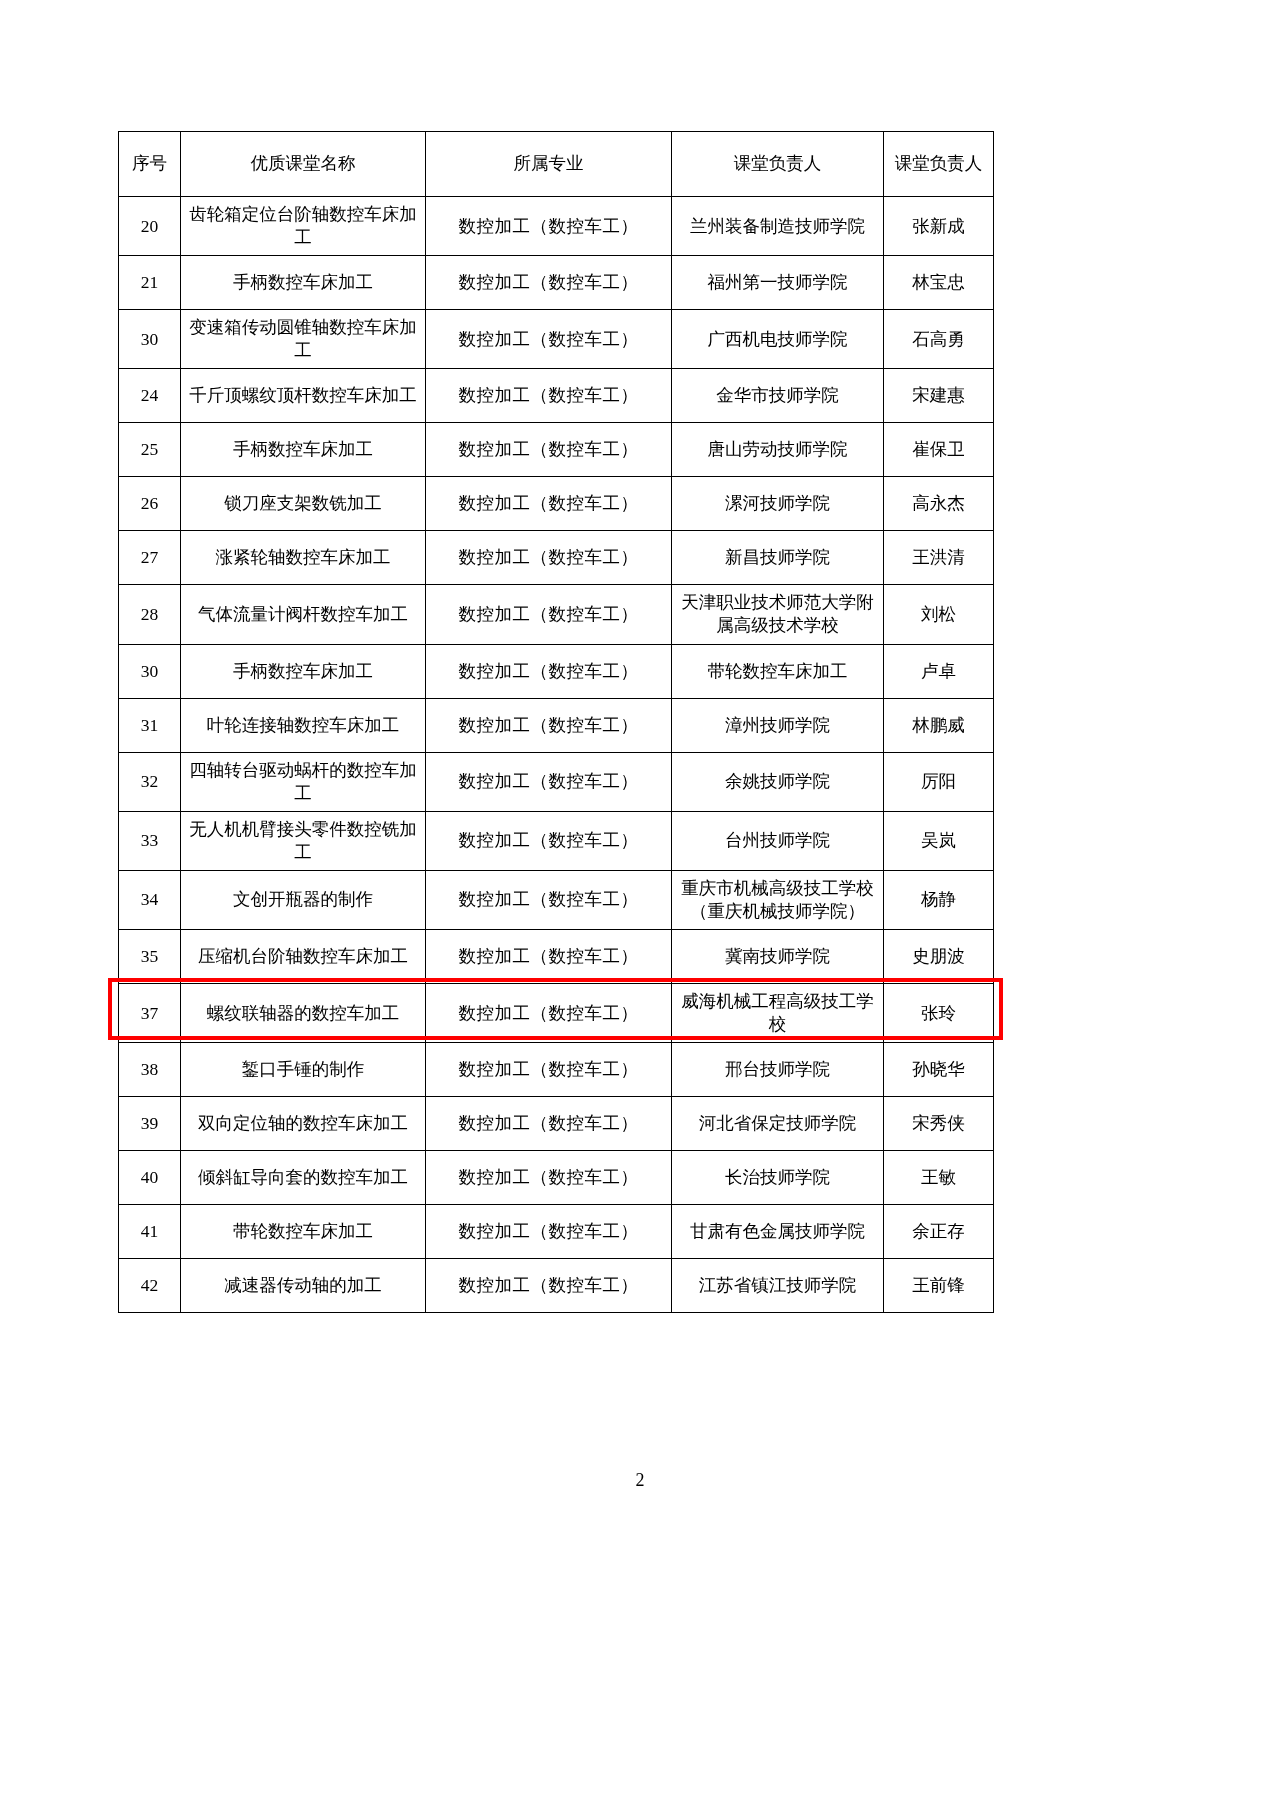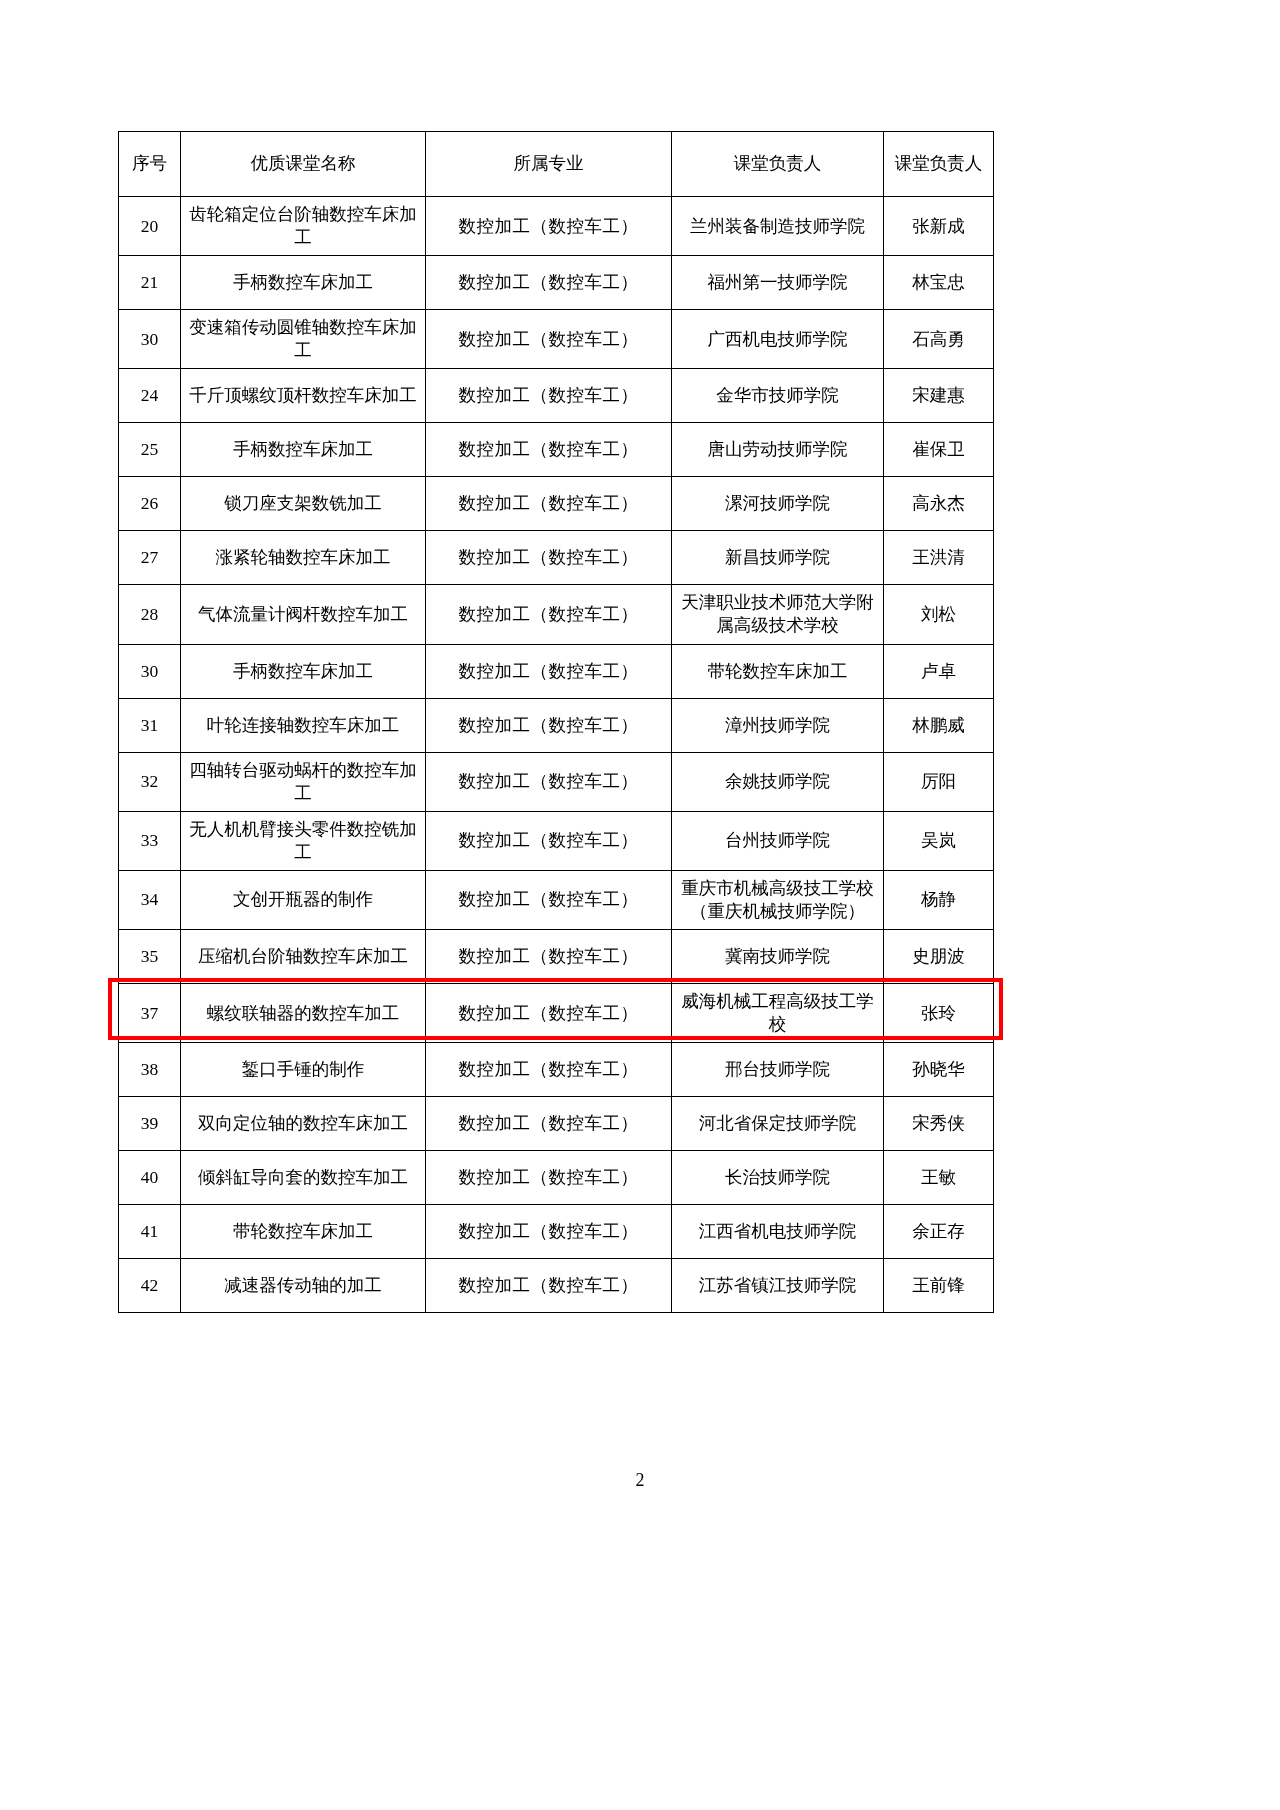--- a/index.html
+++ b/index.html
@@ -225,21 +225,21 @@
             <td class="cell-idx">40</td>
             <td class="cell-name">倾斜缸导向套的数控车加工</td>
             <td class="cell-major">数控加工（数控车工）</td>
             <td class="cell-unit">长治技师学院</td>
             <td class="cell-person">王敏</td>
           </tr>
           <tr>
             <td class="cell-idx">41</td>
             <td class="cell-name">带轮数控车床加工</td>
             <td class="cell-major">数控加工（数控车工）</td>
-            <td class="cell-unit">江西省机电技师学院</td>
+            <td class="cell-unit">甘肃有色金属技师学院</td>
             <td class="cell-person">余正存</td>
           </tr>
           <tr>
             <td class="cell-idx">42</td>
             <td class="cell-name">减速器传动轴的加工</td>
             <td class="cell-major">数控加工（数控车工）</td>
             <td class="cell-unit">江苏省镇江技师学院</td>
             <td class="cell-person">王前锋</td>
           </tr>
         </tbody>

